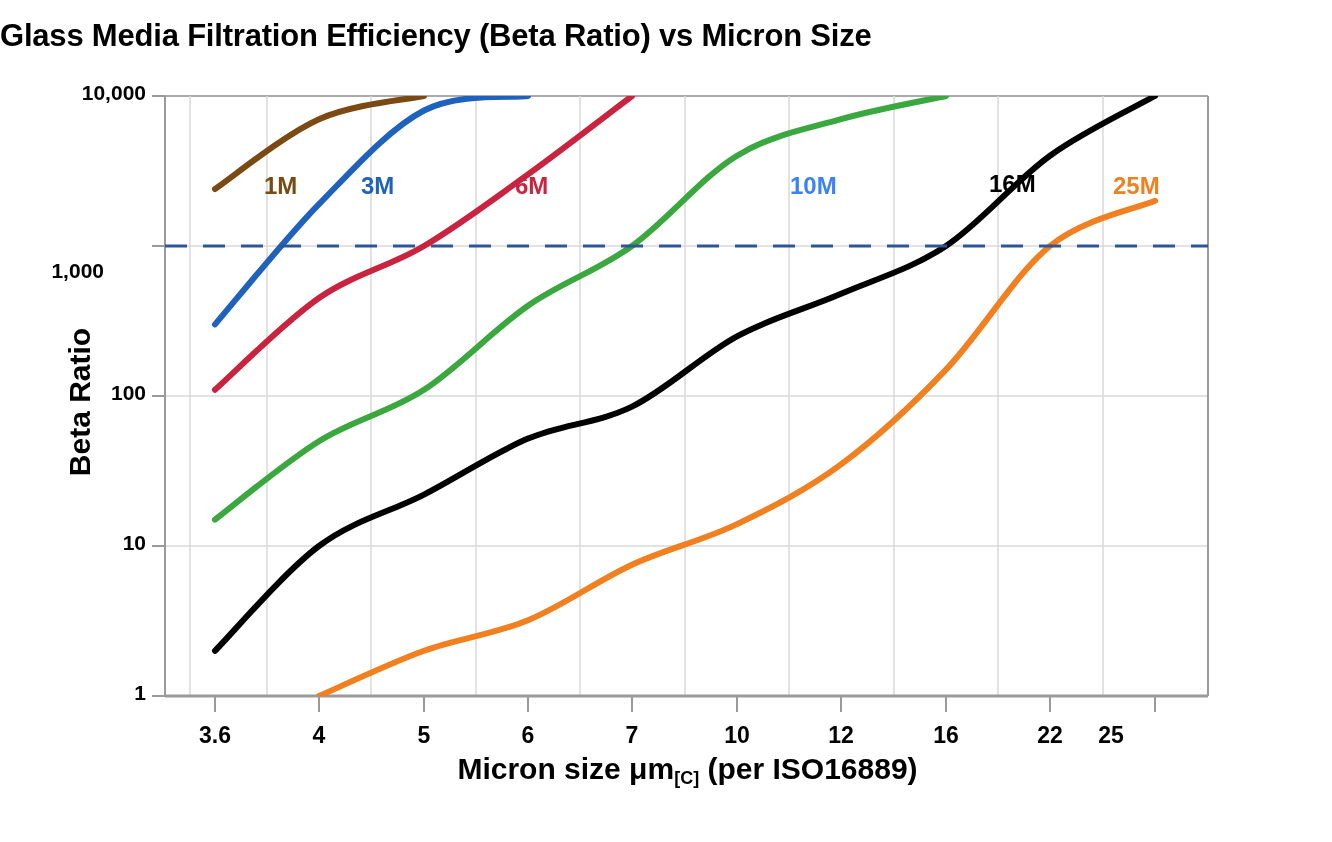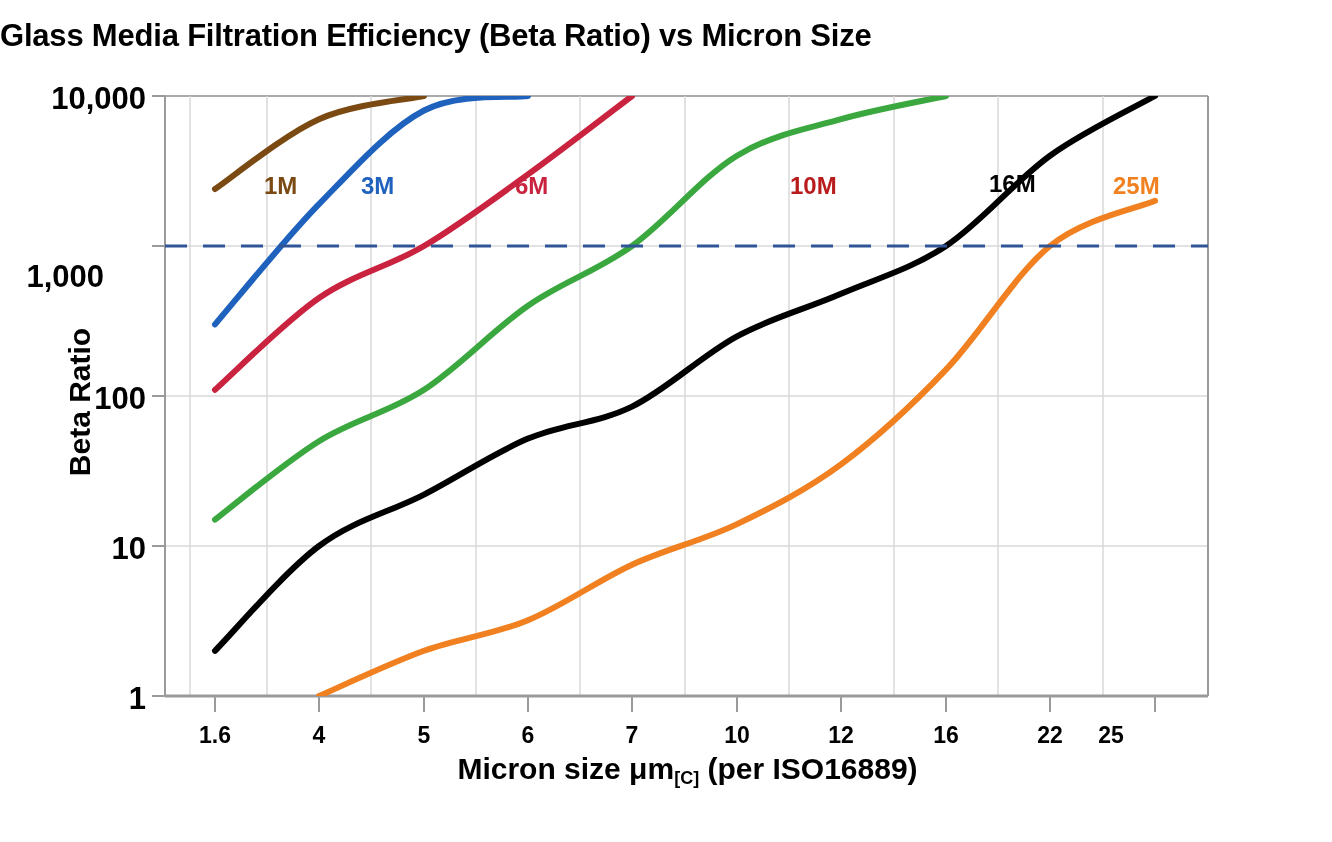--- a/index.html
+++ b/index.html
@@ -58,21 +58,21 @@
   }
   #x-axis-title sub {
     font-size: 18px;
     vertical-align: -0.25em;
   }
   .ytick-label {
     position: absolute;
     right: 0;
     width: 140px;
     text-align: right;
-    font-size: 31px;
+    font-size: 21px;
     font-weight: bold;
     color: #000000;
   }
   .xtick-label {
     position: absolute;
     width: 90px;
     text-align: center;
     font-size: 23px;
     font-weight: bold;
     color: #000000;
@@ -159,33 +159,33 @@
   <div class="axis-title" id="x-axis-title"><span>Micron size μm</span><sub>[C]</sub><span> (per ISO16889)</span></div>
 
   <div id="ytick-labels">
       <div class="ytick-label" style="top: 681px; right: 1186px;">1</div>
       <div class="ytick-label" style="top: 531px; right: 1186px;">10</div>
       <div class="ytick-label" style="top: 381px; right: 1186px;">100</div>
       <div class="ytick-label" style="top: 231px; right: 1228px; margin-top: 28px;">1,000</div>
       <div class="ytick-label" style="top: 81px; right: 1186px;">10,000</div>
     </div>
   <div id="xtick-labels">
-      <div class="xtick-label" style="left: 170px;">1.6</div>
+      <div class="xtick-label" style="left: 170px;">3.6</div>
       <div class="xtick-label" style="left: 274px;">4</div>
       <div class="xtick-label" style="left: 379px;">5</div>
       <div class="xtick-label" style="left: 483px;">6</div>
       <div class="xtick-label" style="left: 587px;">7</div>
       <div class="xtick-label" style="left: 692px;">10</div>
       <div class="xtick-label" style="left: 796px;">12</div>
       <div class="xtick-label" style="left: 901px;">16</div>
       <div class="xtick-label" style="left: 1005px;">22</div>
       <div class="xtick-label" style="left: 1066px;">25</div>
     </div>
   <div id="series-labels">
       <div class="series-label" style="left: 230px; top: 172px; color: rgb(123, 74, 18);">1M</div>
       <div class="series-label" style="left: 327px; top: 172px; color: rgb(31, 98, 190);">3M</div>
       <div class="series-label" style="left: 481px; top: 172px; color: rgb(201, 35, 63);">6M</div>
-      <div class="series-label" style="left: 756px; top: 172px; color: #b91c1c;">10M</div>
+      <div class="series-label" style="left: 756px; top: 172px; color: #3b82f6;">10M</div>
       <div class="series-label" style="left: 955px; top: 170px; color: rgb(0, 0, 0);">16M</div>
       <div class="series-label" style="left: 1079px; top: 172px; color: rgb(240, 128, 32);">25M</div>
     </div>
 
 </div>
 
 </body></html>

